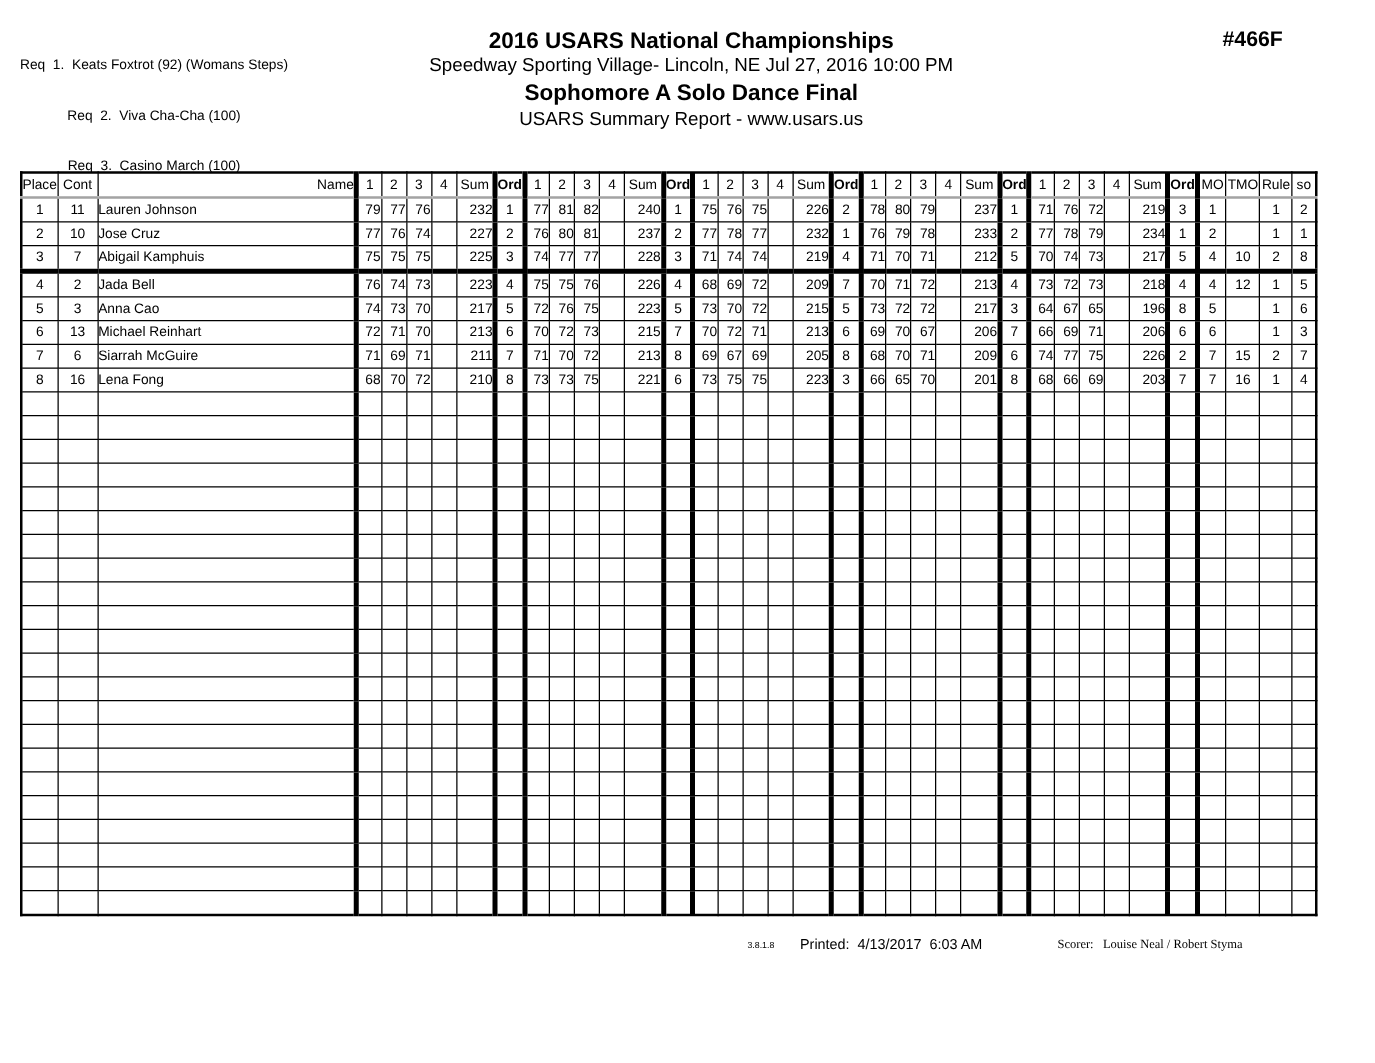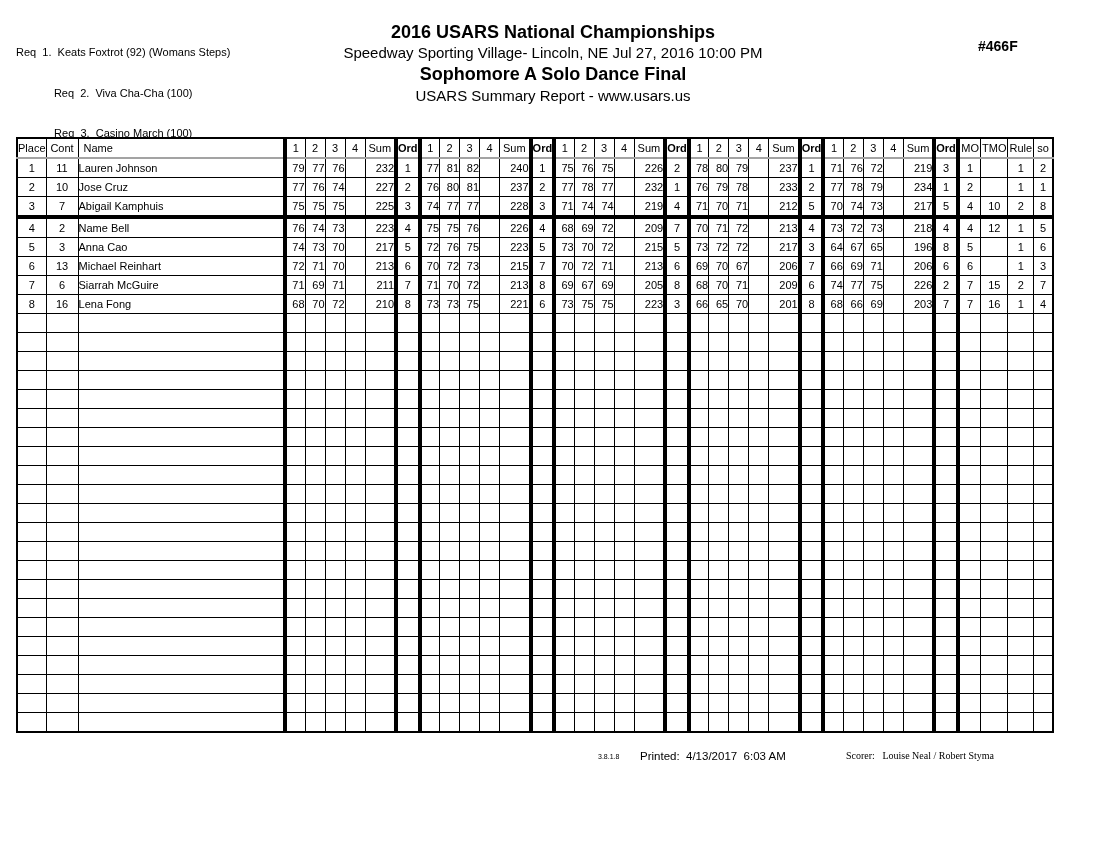--- a/index.html
+++ b/index.html
@@ -1,42 +1,42 @@
 <!DOCTYPE html>
 <html><head>
 <meta charset="utf-8">
 <style>
   html, body { margin:0; padding:0; background:#fff; }
   .page {
     position:relative; width:1100px; height:850px; background:#fff;
     font-family:"Liberation Sans", sans-serif; color:#000; overflow:hidden;
   }
   .req-block { position:absolute; left:16px; top:19px; font-size:11px; line-height:13.5px; white-space:pre;text-align:center; }
-  .event-number { position:absolute; left:978px; top:38px; font-size:14px; font-weight:bold; }
+  .event-number { position:absolute; left:978px; top:22px; font-size:17px; font-weight:bold; }
   .title-block { position:absolute; left:3px; top:22px; width:1100px; text-align:center; }
   .title1 { font-size:18px; font-weight:bold; line-height:21px; }
   .title2 { font-size:15px; line-height:20px; }
   .title3 { font-size:18px; font-weight:bold; line-height:22px; }
   .title4 { font-size:15px; line-height:21px; }
 
   table.results {
     position:absolute; left:16px; top:137px;
     border-collapse:collapse; table-layout:fixed;
     border:2px solid #000;
   }
   table.results td, table.results th {
     border:1px solid #000; font-size:11px; font-weight:normal;
     height:19px; padding:0; overflow:hidden; white-space:pre;
     line-height:18px; box-sizing:border-box;
   }
   td.nob { border-top:none; border-left:none; border-bottom:none; background:#fff; }
   td.nob.first { border-left:none; }
   .jname { text-align:left; padding-left:4px; }
   tr.colhdr th { border-bottom:2px solid #a3a3a3; text-align:center; }
-  tr.colhdr th.name { text-align:left; padding-left:5px; }
+  tr.colhdr th.name { text-align:right; padding-left:5px; }
   tr.colhdr th.ord { font-weight:bold;margin-top:40px; }
   .thickL { border-left:4px solid #000 !important; }
   .thickR { border-right:4px solid #000 !important; }
   tr.sep td { border-bottom:4px solid #000; }
   td.num { text-align:right; padding-right:4px; }
   td.center { text-align:center; }
   td.ord { text-align:center; font-weight:bold; }
   td.name { text-align:left; padding-left:5px;margin-top:40px; }
   .bold { font-weight:bold; }
 
@@ -259,21 +259,21 @@
           <td class="num">217</td>
           <td class="ord thickL thickR">5</td>
           <td class="center">4</td>
           <td class="center">10</td>
           <td class="center">2</td>
           <td class="center">8</td>
         </tr>
         <tr>
           <td class="center">4</td>
           <td class="center">2</td>
-          <td class="name">Name Bell</td>
+          <td class="name">Jada Bell</td>
           <td class="num thickL">76</td>
           <td class="num">74</td>
           <td class="num">73</td>
           <td class="num"></td>
           <td class="num">223</td>
           <td class="ord thickL thickR">4</td>
           <td class="num thickL">75</td>
           <td class="num">75</td>
           <td class="num">76</td>
           <td class="num"></td>

